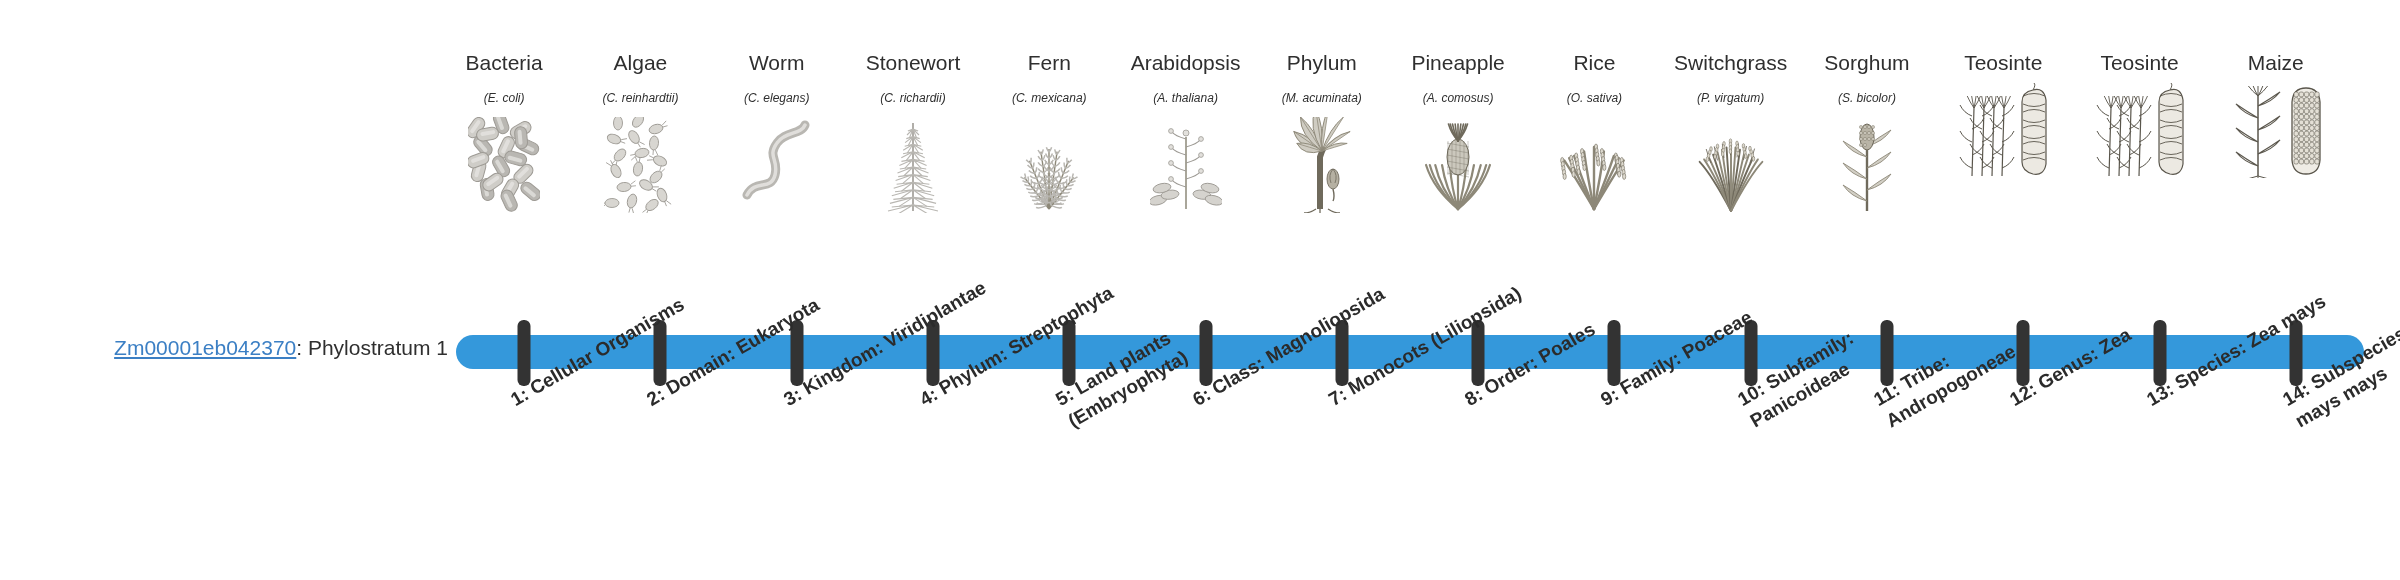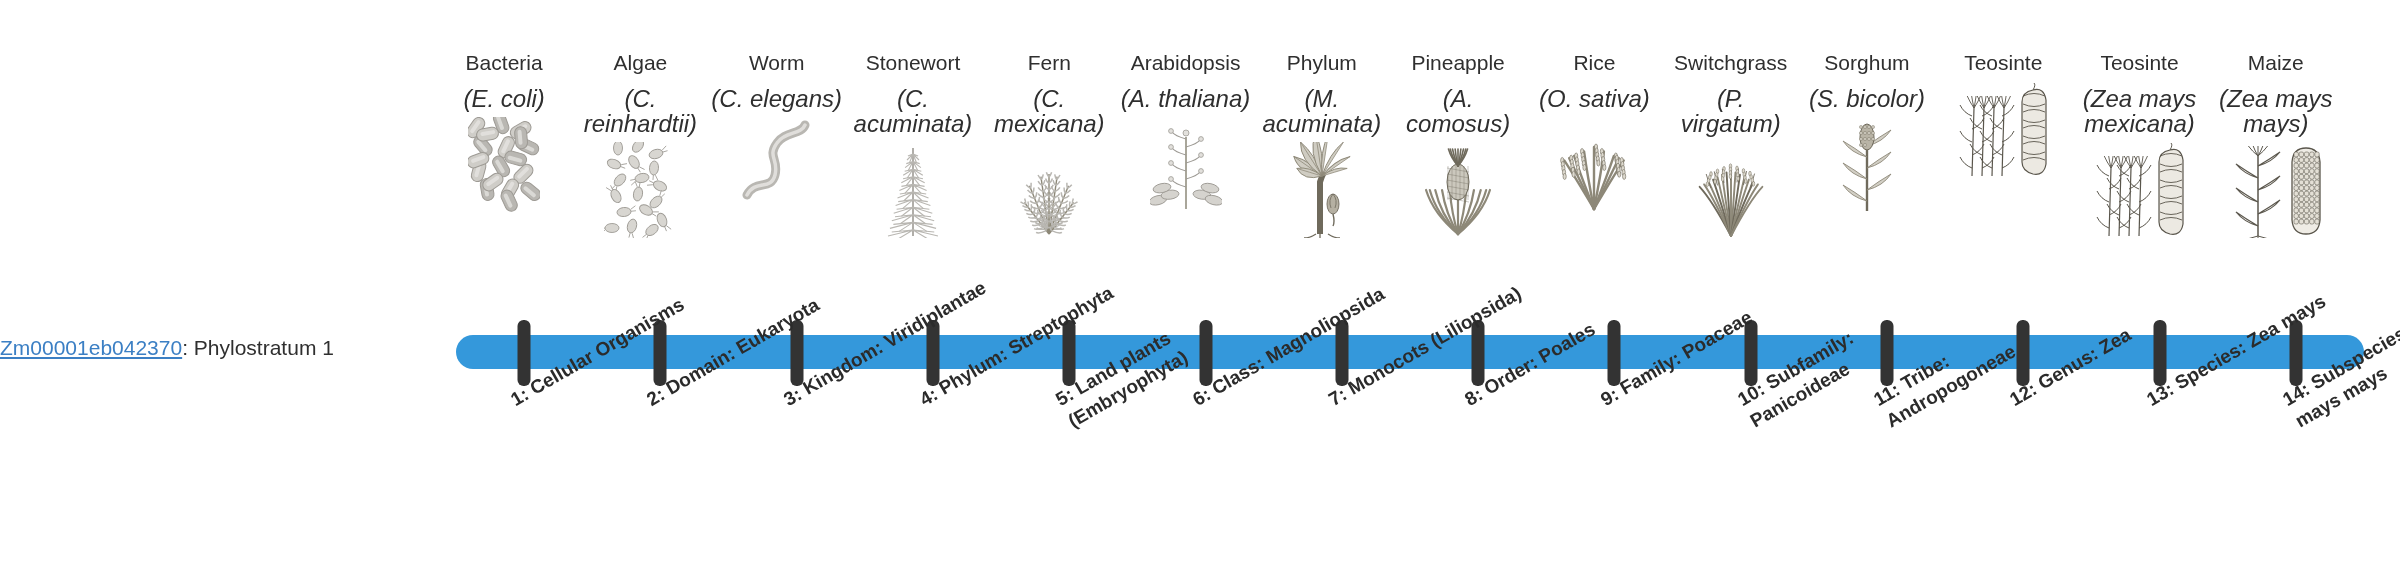--- a/index.html
+++ b/index.html
@@ -40,21 +40,21 @@
     position: relative;
   }
   .sp-common {
     font-size: 21px;
     line-height: 26px;
     text-align: center;
     color: #2f2f2f;
     white-space: nowrap;
   }
   .sp-latin {
-    font-size: 24px;
+    font-size: 12px;
     line-height: 25px;
     font-style: italic;
     text-align: center;
     color: #2f2f2f;
     margin-top: 10px;
     padding: 0 2px;
     max-width: 100%;
   }
   .sp-art {
     margin-top: 6px;
@@ -66,21 +66,21 @@
     gap: 4px;
   }
   .sp-art svg { display: block; }
 
   
   #gene-label {
     position: absolute;
     left: 0px;
     top: 335px;
     width: 448px;
-    text-align: left;
+    text-align: right;
     font-size: 21px;
     line-height: 26px;
     white-space: nowrap;
   }
   #gene-link {
     color: #3b7fc4;
     text-decoration: underline;
     cursor: pointer;
   }
   #gene-suffix { color: #2f2f2f; }
@@ -310,21 +310,21 @@
         <div class="sp-latin">(C. elegans)</div>
         <div class="sp-art">
           <svg width="80" height="96" viewBox="0 0 80 96">
         <path d="M10 78 C 18 62, 34 74, 38 58 C 42 42, 30 40, 40 26 C 48 14, 64 18, 68 8" fill="none" stroke="#b9b7b2" stroke-width="9" stroke-linecap="round"></path>
         <path d="M10 78 C 18 62, 34 74, 38 58 C 42 42, 30 40, 40 26 C 48 14, 64 18, 68 8" fill="none" stroke="#e6e5e2" stroke-width="3.5" stroke-linecap="round" opacity=".85"></path>
       </svg>
         </div>
       </div>
       <div class="species-col">
         <div class="sp-common">Stonewort</div>
-        <div class="sp-latin">(C. acuminata)</div>
+        <div class="sp-latin">(C. richardii)</div>
         <div class="sp-art">
           <svg width="72" height="96" viewBox="0 0 72 96">
             <path d="M36 94 L36 6" stroke="#9d9a94" stroke-width="1.6" fill="none"></path>
             <g stroke="#b9b7b2" stroke-width="1.1" fill="none">
           <path d="M36 12 L30 18 M36 12 L42 18
                    M36 12 L32.4 21 M36 12 L39.6 21
                    M36 12 L30.9 14 M36 12 L41.1 14"></path>
             </g>
             <g stroke="#b9b7b2" stroke-width="1.1" fill="none">
           <path d="M36 19.6 L28.1 25.6 M36 19.6 L43.9 25.6
@@ -863,21 +863,20 @@
             <path d="M3 54 q11 5 22 0" stroke="#5a564c" stroke-width=".9" fill="none"></path>
             <path d="M3 62 q11 -5 22 0" stroke="#5a564c" stroke-width=".9" fill="none"></path>
             <path d="M3 70 q11 5 22 0" stroke="#5a564c" stroke-width=".9" fill="none"></path>
             <path d="M3 78 q11 -5 22 0" stroke="#5a564c" stroke-width=".9" fill="none"></path>
             <path d="M13 8 q3 -5 1 -7" stroke="#5a564c" stroke-width="1" fill="none"></path>
           </svg>
         </div>
       </div>
       <div class="species-col">
         <div class="sp-common">Teosinte</div>
-        <div class="sp-latin">(Zea mays mexicana)</div>
         <div class="sp-art">
           <svg width="58" height="96" viewBox="0 0 58 96">
             <path d="M14 94 L16 26" stroke="#5a564c" stroke-width="1.2" fill="none"></path>
             <path d="M14 86 q -8 -3 -12 -11" stroke="#5a564c" stroke-width="1" fill="none"></path>
             <path d="M14 73 q 8 -3 12 -11" stroke="#5a564c" stroke-width="1" fill="none"></path>
             <path d="M14 60 q -8 -3 -12 -11" stroke="#5a564c" stroke-width="1" fill="none"></path>
             <path d="M14 47 q 8 -3 12 -11" stroke="#5a564c" stroke-width="1" fill="none"></path>
             <path d="M14 34 q -8 -3 -12 -11" stroke="#5a564c" stroke-width="1" fill="none"></path>
             <path d="M16 26 q -4.16 -6 -6.76 -12" stroke="#5a564c" stroke-width=".9" fill="none"></path>
             <path d="M16 26 q -1.44 -6 -2.34 -12" stroke="#5a564c" stroke-width=".9" fill="none"></path>
@@ -924,21 +923,20 @@
             <path d="M3 54 q11 5 22 0" stroke="#5a564c" stroke-width=".9" fill="none"></path>
             <path d="M3 62 q11 -5 22 0" stroke="#5a564c" stroke-width=".9" fill="none"></path>
             <path d="M3 70 q11 5 22 0" stroke="#5a564c" stroke-width=".9" fill="none"></path>
             <path d="M3 78 q11 -5 22 0" stroke="#5a564c" stroke-width=".9" fill="none"></path>
             <path d="M13 8 q3 -5 1 -7" stroke="#5a564c" stroke-width="1" fill="none"></path>
           </svg>
         </div>
       </div>
       <div class="species-col">
         <div class="sp-common">Maize</div>
-        <div class="sp-latin">(Zea mays mays)</div>
         <div class="sp-art">
           <svg width="56" height="96" viewBox="0 0 56 96">
             <path d="M28 94 L28 14" stroke="#5a564c" stroke-width="1.5" fill="none"></path>
                <path d="M28 94 q-10 2 -16 6 M28 94 q10 2 16 6 M28 94 l0 4" stroke="#5a564c" stroke-width="1" fill="none"></path>
             <path d="M28 84 q -14 -4 -22 -14 q 10 7 22 14Z" fill="none" stroke="#5a564c" stroke-width="1.1"></path>
             <path d="M28 72 q 14 -4 22 -14 q -10 7 -22 14Z" fill="none" stroke="#5a564c" stroke-width="1.1"></path>
             <path d="M28 60 q -14 -4 -22 -14 q 10 7 22 14Z" fill="none" stroke="#5a564c" stroke-width="1.1"></path>
             <path d="M28 48 q 14 -4 22 -14 q -10 7 -22 14Z" fill="none" stroke="#5a564c" stroke-width="1.1"></path>
             <path d="M28 36 q -14 -4 -22 -14 q 10 7 22 14Z" fill="none" stroke="#5a564c" stroke-width="1.1"></path>
             <path d="M28 24 q 14 -4 22 -14 q -10 7 -22 14Z" fill="none" stroke="#5a564c" stroke-width="1.1"></path>

